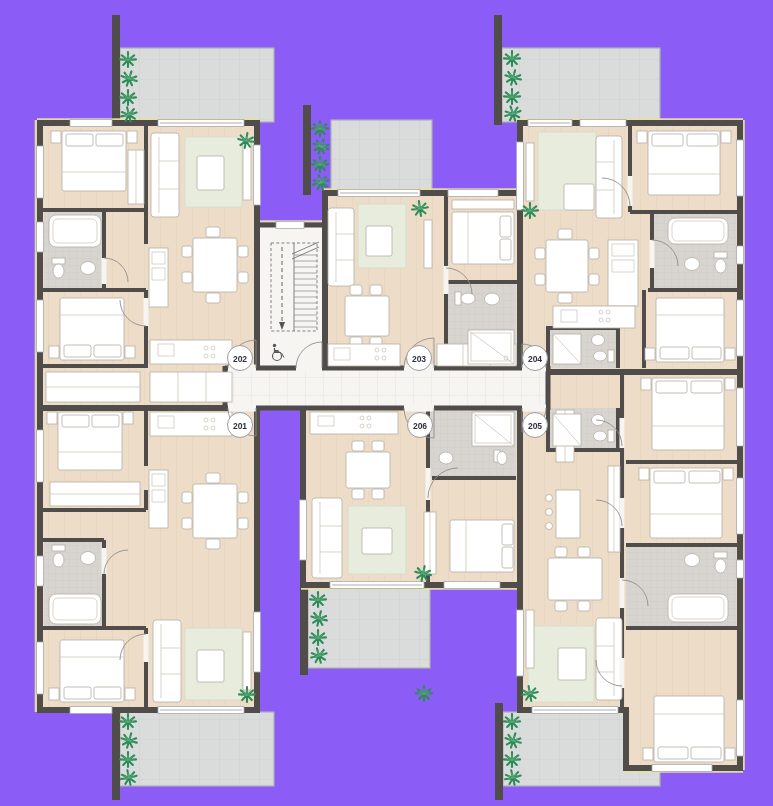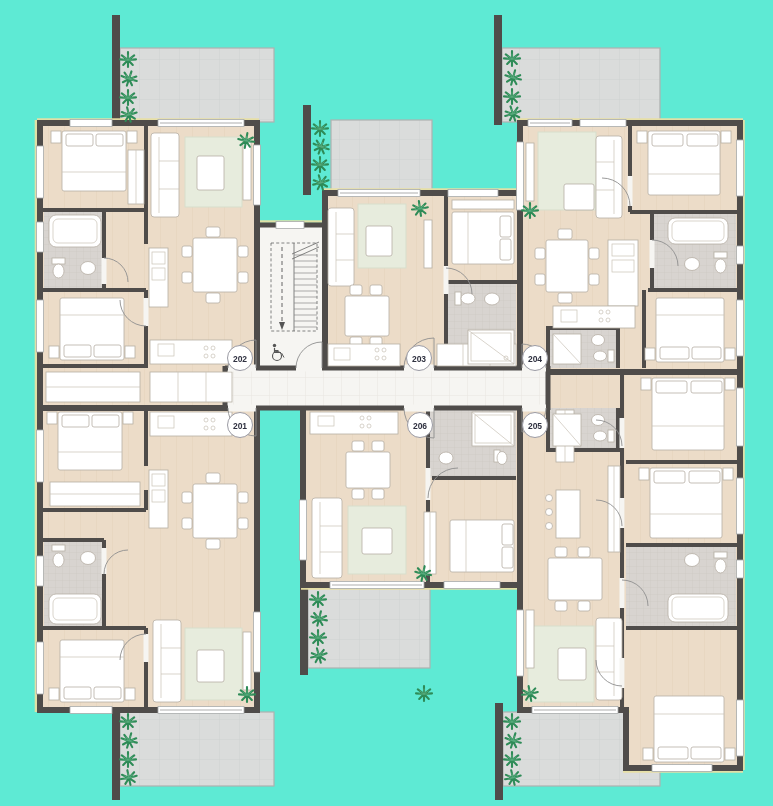--- a/index.html
+++ b/index.html
@@ -1,16 +1,16 @@
 <!DOCTYPE html>
 <html><head>
 <meta charset="utf-8">
 <style>
   html,body{margin:0;padding:0;background:#f0eef1;font-family:"Liberation Sans",sans-serif;}
-  .stage{position:relative;width:773px;height:806px;background:#5eead4;overflow:hidden;}
+  .stage{position:relative;width:773px;height:806px;background:#8b5cf6;overflow:hidden;}
   svg{position:absolute;left:0;top:0;}
   .wl{stroke:#4f4c4a;fill:none;}
   .wl6{stroke-width:6;}
   .wl5{stroke-width:5;}
   .wl4{stroke-width:4;}
   .fw{fill:#ffffff;stroke:#b6afa4;stroke-width:.8;}
   .fl{stroke:#c9c2b6;stroke-width:.7;fill:none;}
   .rug{fill:#e7ecdd;stroke:#d7decb;stroke-width:1;}
   .win{fill:#ffffff;stroke:#a7abab;stroke-width:.8;}
   .arc{fill:none;stroke:#8f8f8f;stroke-width:.9;}

